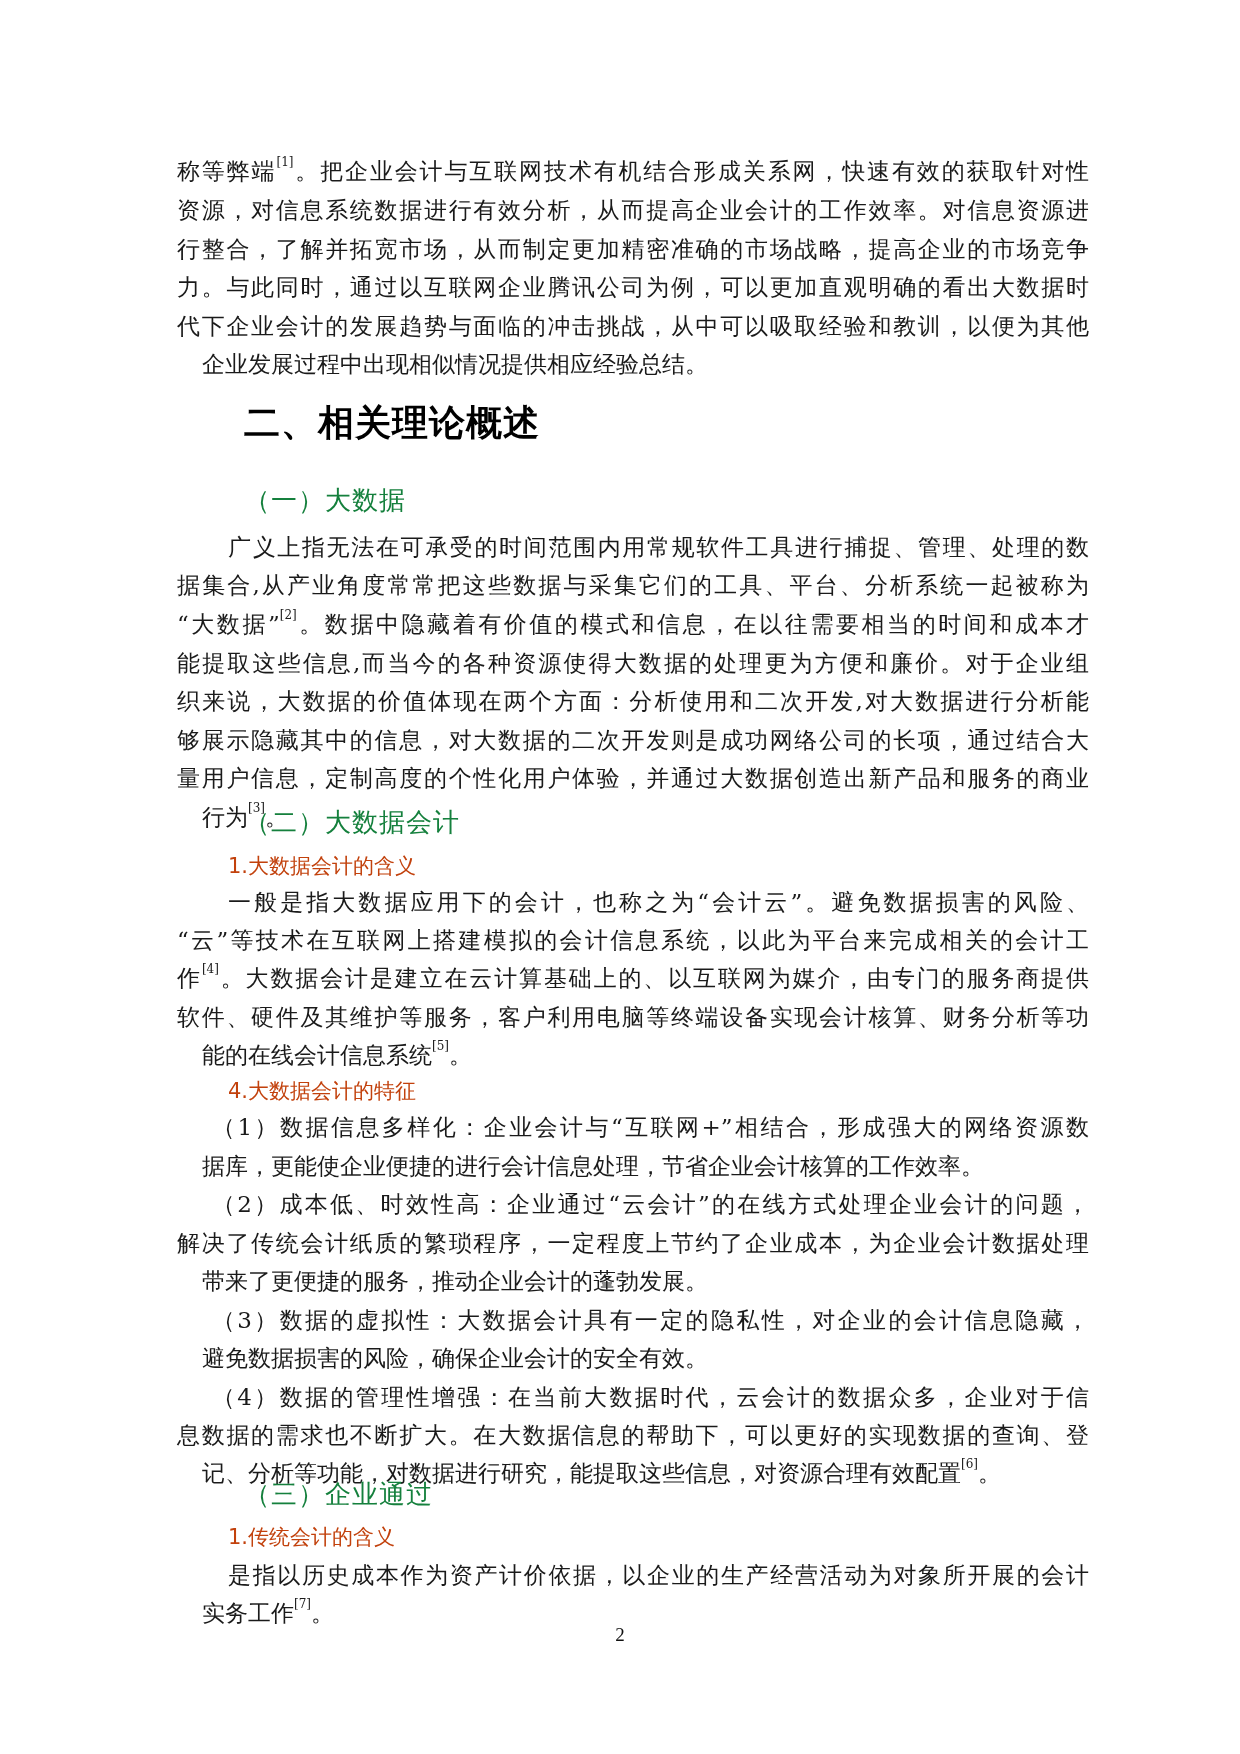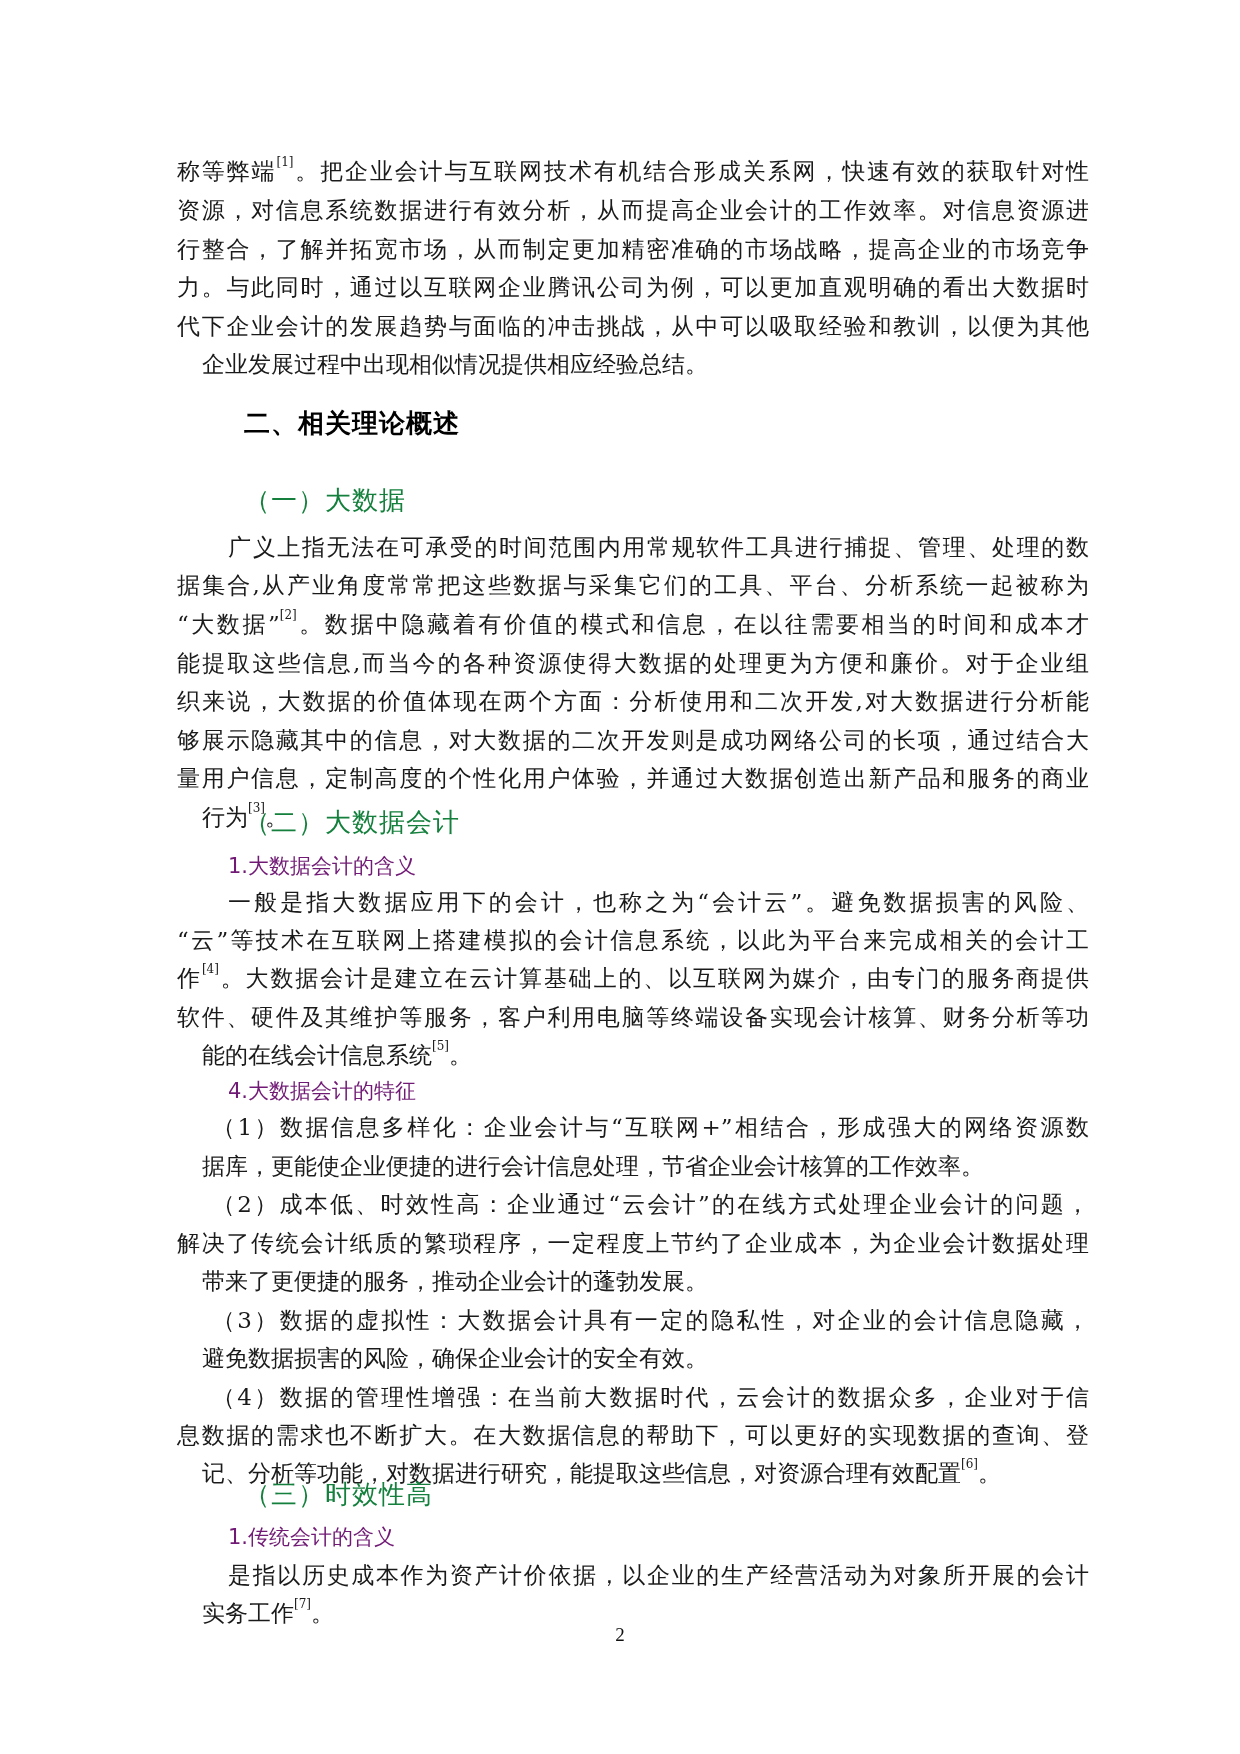--- a/index.html
+++ b/index.html
@@ -9,29 +9,29 @@
     position:absolute; left:177px; width:912px; height:34px; line-height:34px;
     font-family:"DejaVu Serif","Liberation Serif",serif; font-size:23px; color:#1a1a1a;
     white-space:nowrap; text-align:justify; text-align-last:justify; letter-spacing:0;
   }
   .line.last { text-align-last:left;margin-left:25px; }
   .line.indent { left:228px; width:861px; }
   .line.indent2 { left:212px; width:877px; }
   sup { font-size:12px; vertical-align:top; line-height:12px; position:relative; top:2px; }
   .h1 {
     position:absolute; left:244px; top:403px; font-family:"DejaVu Sans","Liberation Sans",sans-serif;
-    font-weight:bold; font-size:26px; line-height:40px; color:#000; letter-spacing:1px;
+    font-weight:bold; font-size:36px; line-height:40px; color:#000; letter-spacing:1px;
   }
   .h2 {
     position:absolute; left:244px; font-family:"DejaVu Sans","Liberation Sans",sans-serif;
     font-size:26px; line-height:36px; color:#15803d; letter-spacing:1px;
   }
   .h3 {
     position:absolute; left:228px; font-family:"DejaVu Sans","Liberation Sans",sans-serif;
-    font-size:21px; line-height:30px; color:#701a75;
+    font-size:21px; line-height:30px; color:#c2410c;
   }
   .pagenum {
     position:absolute; left:0; width:1240px; top:1622px; text-align:center;
     font-family:"Liberation Serif","DejaVu Serif",serif; font-size:19px; color:#111;
   }
 </style>
 </head>
 <body>
 
 <div class="page">
@@ -79,21 +79,21 @@
     <div class="line last" style="top:1264px">带来了更便捷的服务，推动企业会计的蓬勃发展。</div>
 
     <div class="line indent2" style="top:1303px">（3）数据的虚拟性：大数据会计具有一定的隐私性，对企业的会计信息隐藏，</div>
     <div class="line last" style="top:1341px">避免数据损害的风险，确保企业会计的安全有效。</div>
 
     <div class="line indent2" style="top:1380px">（4）数据的管理性增强：在当前大数据时代，云会计的数据众多，企业对于信</div>
     <div class="line" style="top:1418px">息数据的需求也不断扩大。在大数据信息的帮助下，可以更好的实现数据的查询、登</div>
     <div class="line last" style="top:1456px"><span>记、分析等功能，对数据进行研究，能提取这些信息，对资源合理有效配置</span><sup>[6]</sup><span>。</span></div>
   </div>
 
-  <div class="h2" style="top:1476px">（三）时效性高</div>
+  <div class="h2" style="top:1476px">（三）企业通过</div>
   <div class="h3" style="top:1522px">1.传统会计的含义</div>
   <div>
     <div class="line indent" style="top:1558px">是指以历史成本作为资产计价依据，以企业的生产经营活动为对象所开展的会计</div>
     <div class="line last" style="top:1596px"><span>实务工作</span><sup>[7]</sup><span>。</span></div>
   </div>
 
   <div class="pagenum" style="top:1624px">2</div>
 </div>
 
 </body></html>

